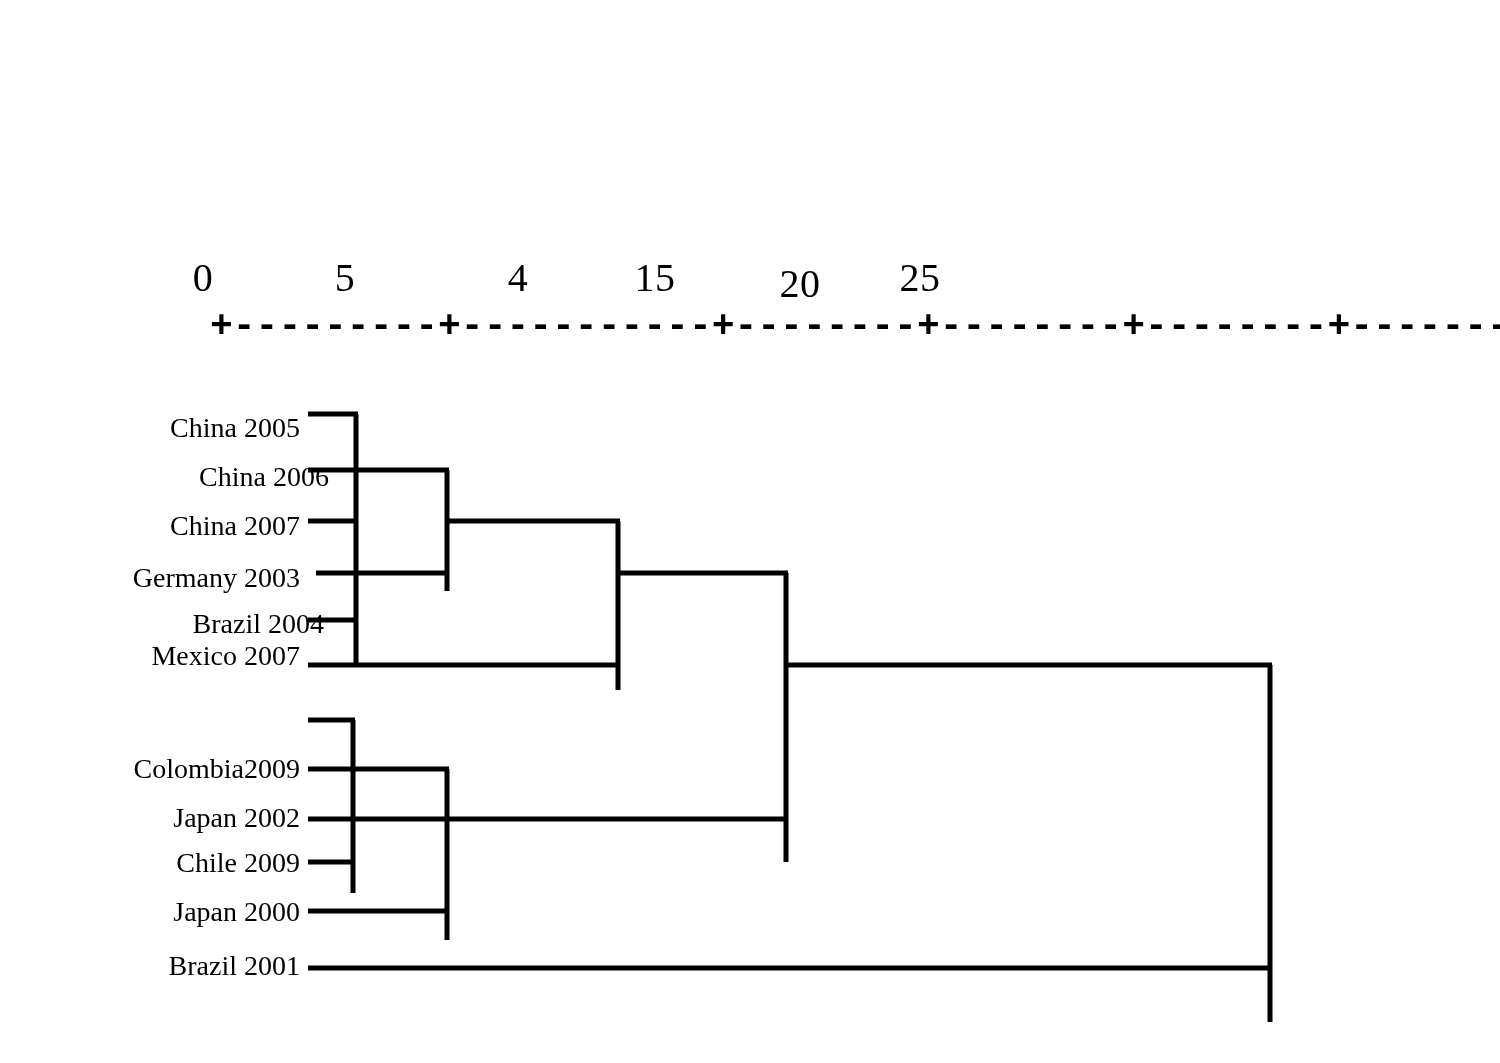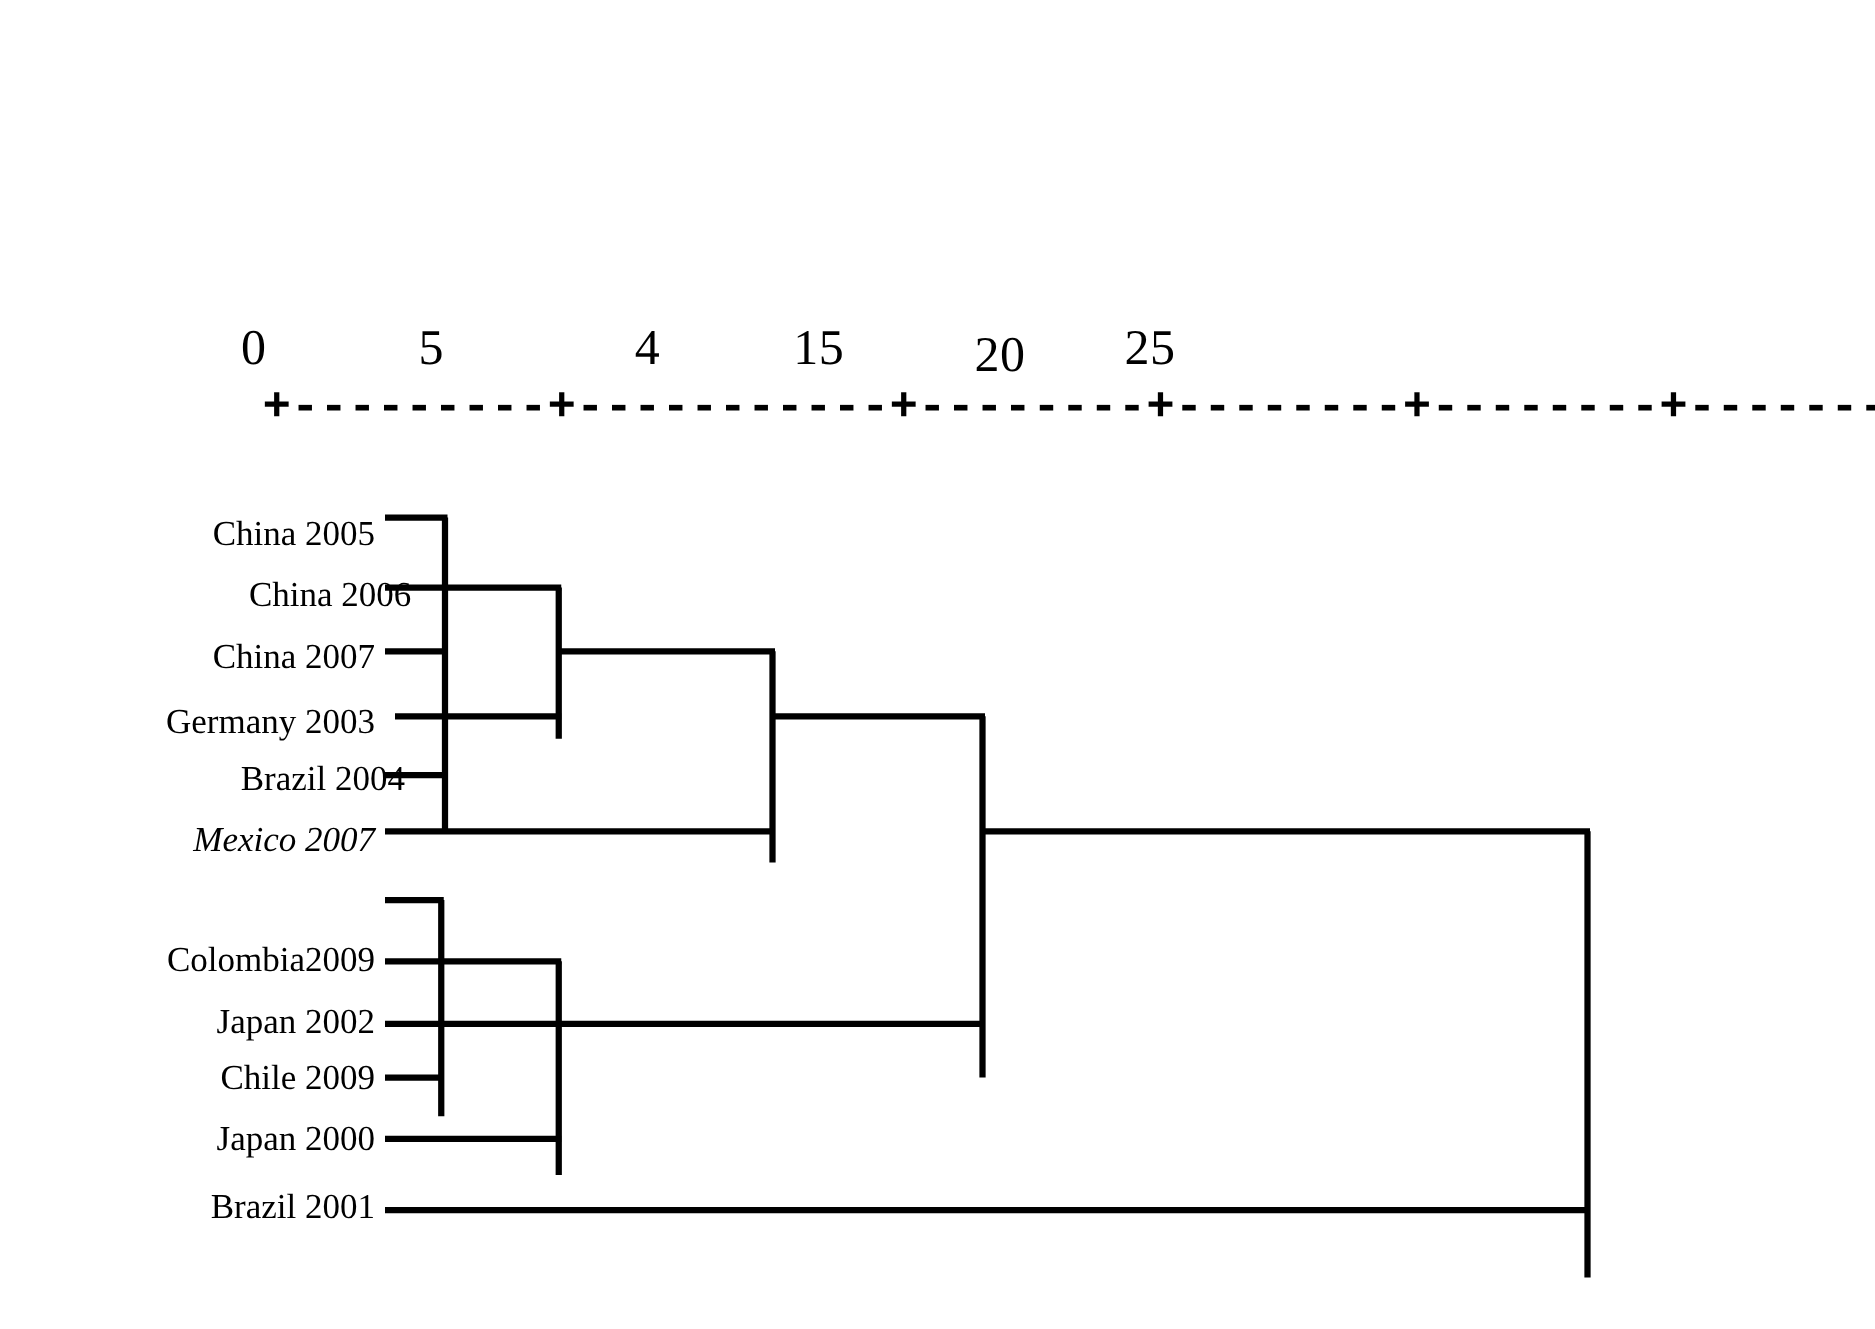--- a/index.html
+++ b/index.html
@@ -91,21 +91,21 @@
     <div class="axis-tick-label" style="left:880px; top:258px; width:80px;">25</div>
 
     <div id="axis-ruler">+---------+-----------+--------+--------+--------+--------+</div>
   </div>
 
   <div class="leaf-label lbl" style="left:0px; top:408px; width:300px;">China 2005</div>
   <div class="leaf-label lbl" style="left:0px; top:457px; width:300px;margin-left:29px;">China 2006</div>
   <div class="leaf-label lbl" style="left:0px; top:506px; width:300px;">China 2007</div>
   <div class="leaf-label lbl" style="left:0px; top:528px; width:300px;margin-top:30px;">Germany 2003</div>
   <div class="leaf-label lbl" style="left:0px; top:604px; width:300px;padding-left:24px;">Brazil 2004</div>
-  <div class="leaf-label lbl" style="left:0px; top:653px; width:300px;font-style:italic;">Mexico 2007</div>
+  <div class="leaf-label lbl" style="left:0px; top:636px; width:300px;">Mexico 2007</div>
   <div class="leaf-label lbl" style="left:-10px; top:749px; width:310px;">Colombia2009</div>
   <div class="leaf-label lbl" style="left:0px; top:798px; width:300px;">Japan 2002</div>
   <div class="leaf-label lbl" style="left:0px; top:843px; width:300px;">Chile 2009</div>
   <div class="leaf-label lbl" style="left:0px; top:892px; width:300px;">Japan 2000</div>
   <div class="leaf-label lbl" style="left:0px; top:946px; width:300px;">Brazil 2001</div>
 
   <svg id="tree-svg" viewBox="0 0 1500 1063">
 
     <line x1="308" y1="414" x2="358" y2="414"></line>
     <line x1="308" y1="470" x2="449" y2="470"></line>

